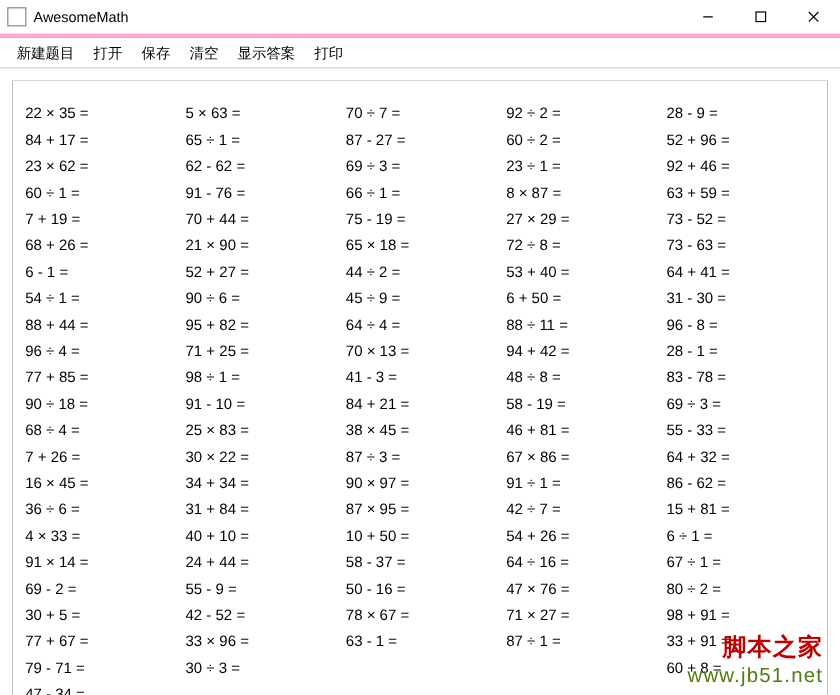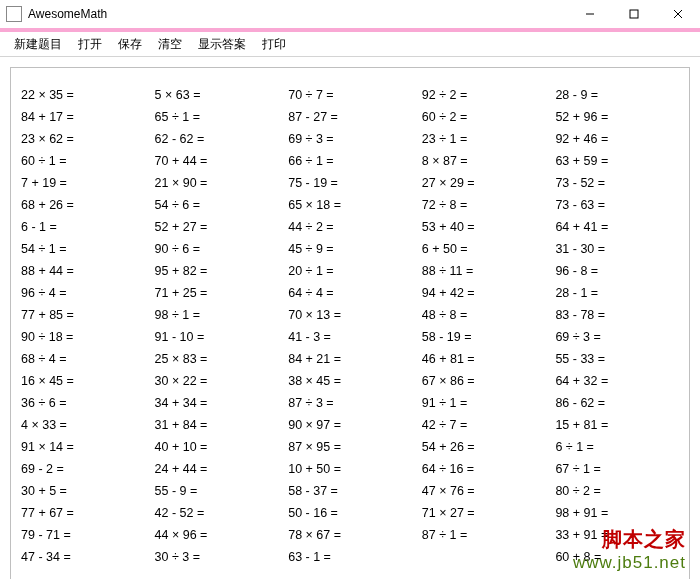--- a/index.html
+++ b/index.html
@@ -67,64 +67,64 @@
           <div class="cell">60 ÷ 1 =</div>
           <div class="cell">7  + 19 =</div>
           <div class="cell">68 + 26 =</div>
           <div class="cell">6 - 1 =</div>
           <div class="cell">54 ÷ 1 =</div>
           <div class="cell">88 + 44 =</div>
           <div class="cell">96 ÷ 4 =</div>
           <div class="cell">77 + 85 =</div>
           <div class="cell">90 ÷ 18 =</div>
           <div class="cell">68 ÷ 4 =</div>
+          <div class="cell">7 + 26 =</div>
           <div class="cell">16 × 45 =</div>
           <div class="cell">36 ÷ 6 =</div>
           <div class="cell">4 × 33 =</div>
           <div class="cell">91 × 14 =</div>
           <div class="cell">69 - 2 =</div>
           <div class="cell">30 + 5 =</div>
           <div class="cell">77 + 67 =</div>
           <div class="cell">79 - 71 =</div>
           <div class="cell">47 - 34 =</div>
         </div>
         <div class="col">
           <div class="cell">5 × 63 =</div>
           <div class="cell">65 ÷ 1 =</div>
           <div class="cell">62 - 62 =</div>
+          <div class="cell">91 - 76 =</div>
           <div class="cell">70 + 44 =</div>
           <div class="cell">21 × 90 =</div>
-          <div class="cell">54 ÷ 6 =</div>
           <div class="cell">52 + 27 =</div>
           <div class="cell">90 ÷ 6 =</div>
           <div class="cell">95 + 82 =</div>
           <div class="cell">71 + 25 =</div>
           <div class="cell">98 ÷ 1 =</div>
           <div class="cell">91 - 10 =</div>
           <div class="cell">25 × 83 =</div>
           <div class="cell">30 × 22 =</div>
           <div class="cell">34 + 34 =</div>
           <div class="cell">31 + 84 =</div>
           <div class="cell">40 + 10 =</div>
           <div class="cell">24 + 44 =</div>
           <div class="cell">55 - 9 =</div>
           <div class="cell">42 - 52 =</div>
-          <div class="cell">44 × 96 =</div>
+          <div class="cell">33 × 96 =</div>
           <div class="cell">30 ÷ 3 =</div>
         </div>
         <div class="col">
           <div class="cell">70 ÷ 7 =</div>
           <div class="cell">87 - 27 =</div>
           <div class="cell">69 ÷ 3 =</div>
           <div class="cell">66 ÷ 1 =</div>
           <div class="cell">75 - 19 =</div>
           <div class="cell">65 × 18 =</div>
           <div class="cell">44 ÷ 2 =</div>
           <div class="cell">45 ÷ 9 =</div>
-          <div class="cell">20 ÷ 1 =</div>
           <div class="cell">64 ÷ 4 =</div>
           <div class="cell">70 × 13 =</div>
           <div class="cell">41 - 3 =</div>
           <div class="cell">84 + 21 =</div>
           <div class="cell">38 × 45 =</div>
           <div class="cell">87 ÷ 3 =</div>
           <div class="cell">90 × 97 =</div>
           <div class="cell">87 × 95 =</div>
           <div class="cell">10 + 50 =</div>
           <div class="cell">58 - 37 =</div>

